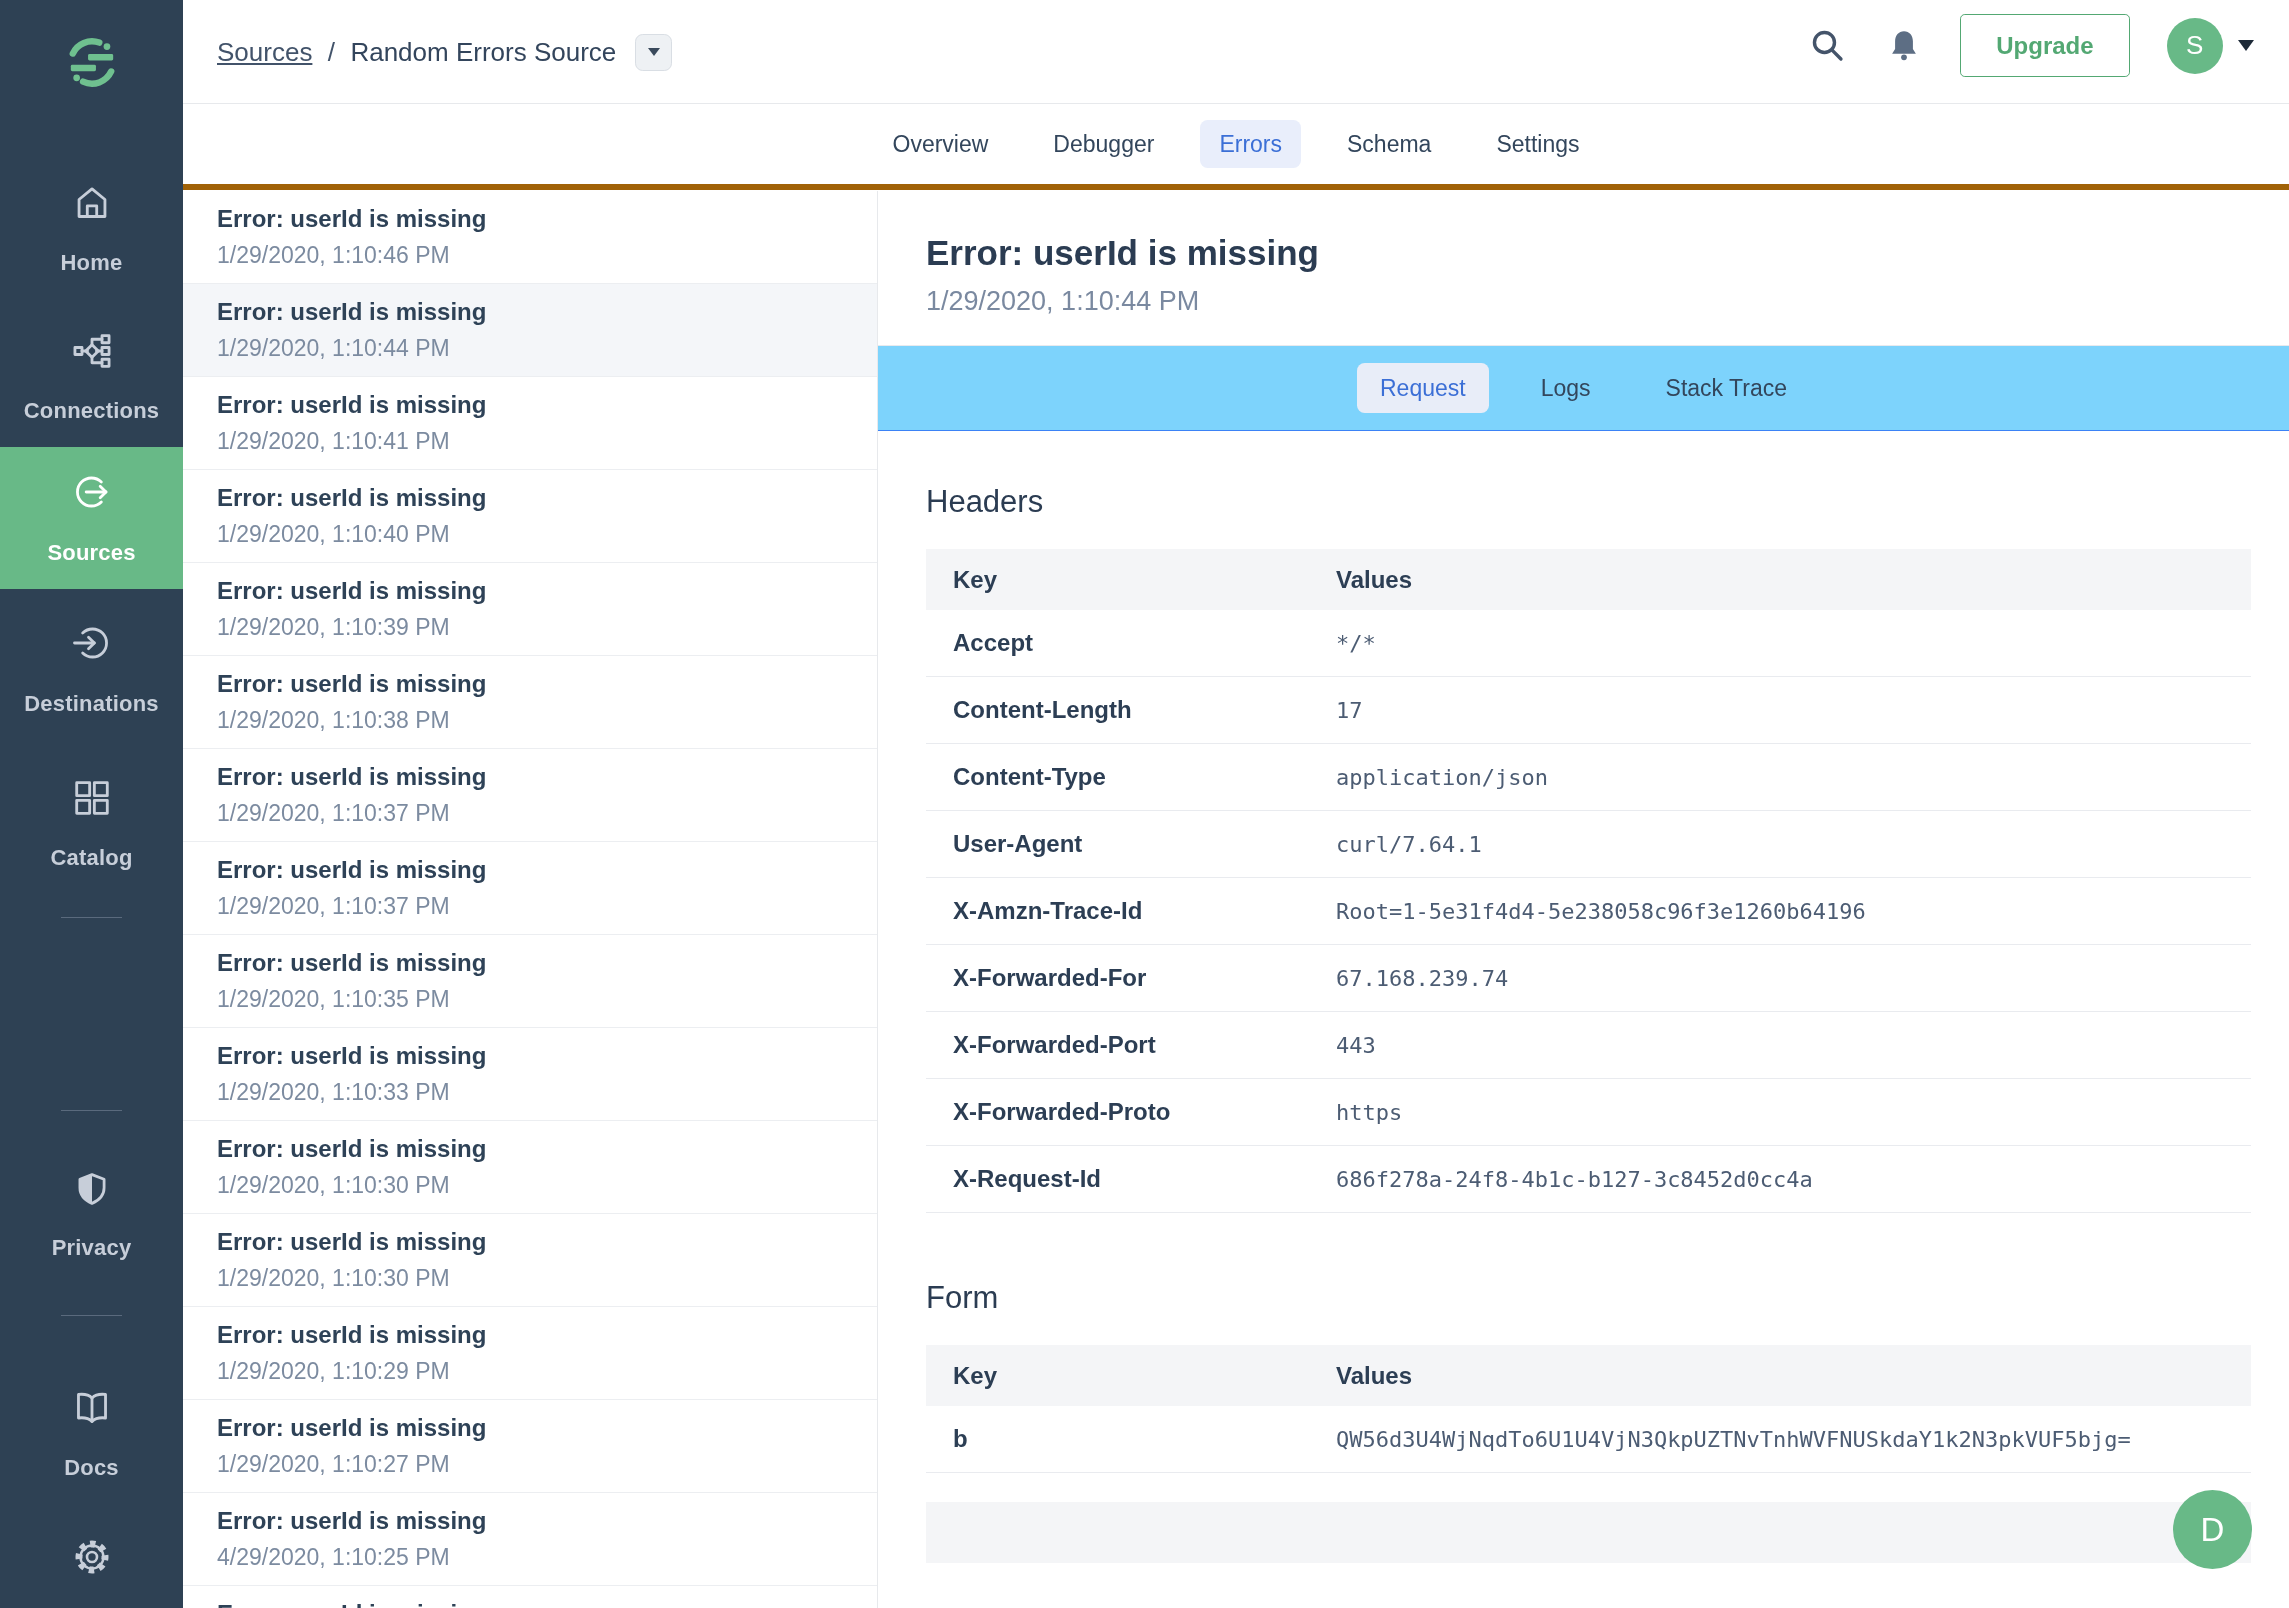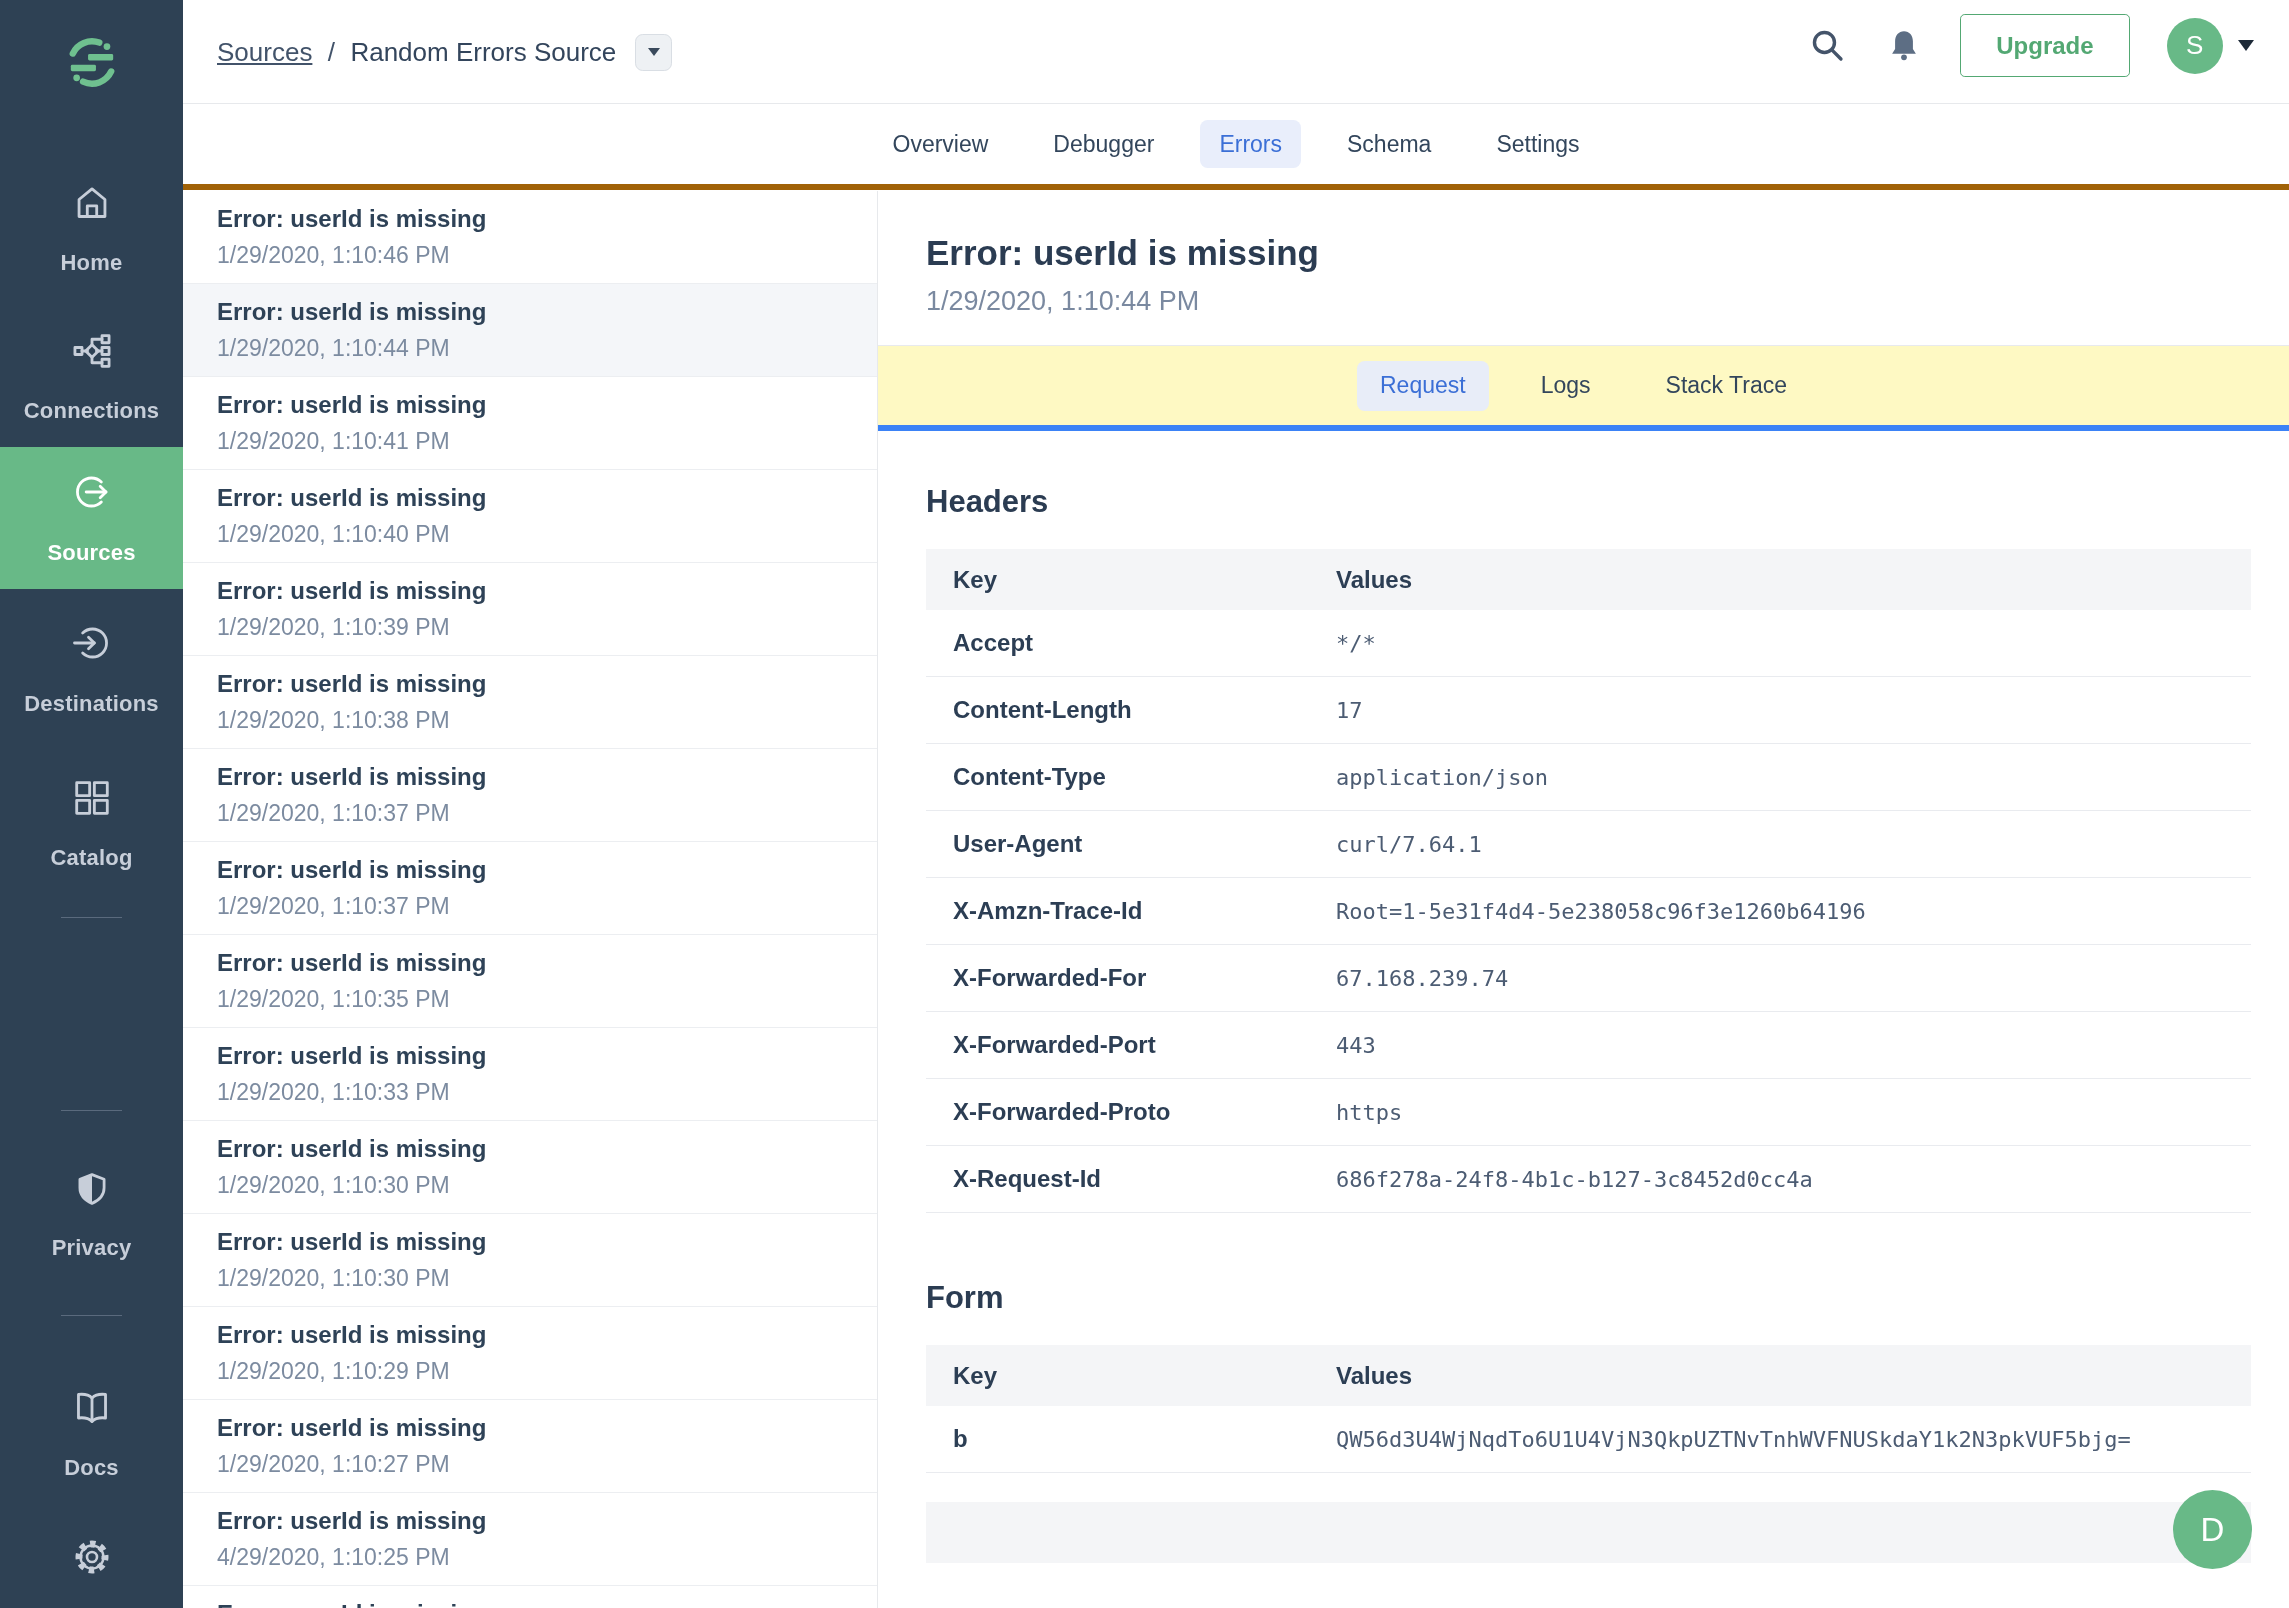--- a/index.html
+++ b/index.html
@@ -45,26 +45,26 @@
   .err-item.selected { background:#f4f6f9; }
   .err-title { font-size:24px; font-weight:bold; color:#2e4257; }
   .err-time { font-size:23px; color:#7c8ba0; margin-top:8.6px; }
 
   
   .detail { flex:1; overflow:hidden; background:#fff; }
   .detail-head { height:154px; padding:42px 38px 0 48px; }
   .detail-title { font-size:35px; font-weight:bold; color:#2b3c52; }
   .detail-time { font-size:27px; color:#7a89a0; margin-top:13.4px; }
 
-  .subtabs { height:86px; background:#fef9c3; border-top:1px solid #e8eaee; border-bottom:6px solid #3b82f6; display:flex; align-items:center; justify-content:center; gap:29px; }
+  .subtabs { height:86px; background:#7dd3fc; border-top:1px solid #e8eaee; border-bottom:1px solid #3b82f6; display:flex; align-items:center; justify-content:center; gap:29px; }
   .subtab { font-size:23px; color:#33465c; padding:11.5px 23px; border-radius:7.7px; cursor:pointer; }
   .subtab.active { color:#3b6fd6; background:#e8edf8; }
 
   .detail-body { padding:0 38px 0 48px; }
-  .section-h { font-size:31px; font-weight:bold; color:#2b3c52; }
+  .section-h { font-size:31px; font-weight:normal; color:#2b3c52; }
   .h-headers { margin-top:53px; }
   .h-form { margin-top:67px; }
   .h-body { margin-top:58px; }
 
   .tbl { margin-top:29px; width:100%; }
   .tbl-head { display:flex; align-items:center; height:61px; background:#f4f5f7; font-size:24px; font-weight:bold; color:#2c3e54; }
   .tbl-row { display:flex; align-items:center; height:67px; border-bottom:1px solid #e9ebef; }
   .cell-key { width:410px; flex:none; padding-left:27px; font-size:24px; font-weight:bold; color:#2c3e54; }
   .cell-val { flex:1; font-family:"DejaVu Sans Mono", monospace; font-size:22px; color:#4c5c73; white-space:nowrap; }
   .body-bar { margin-top:29px; height:61px; background:#f4f5f7; }

